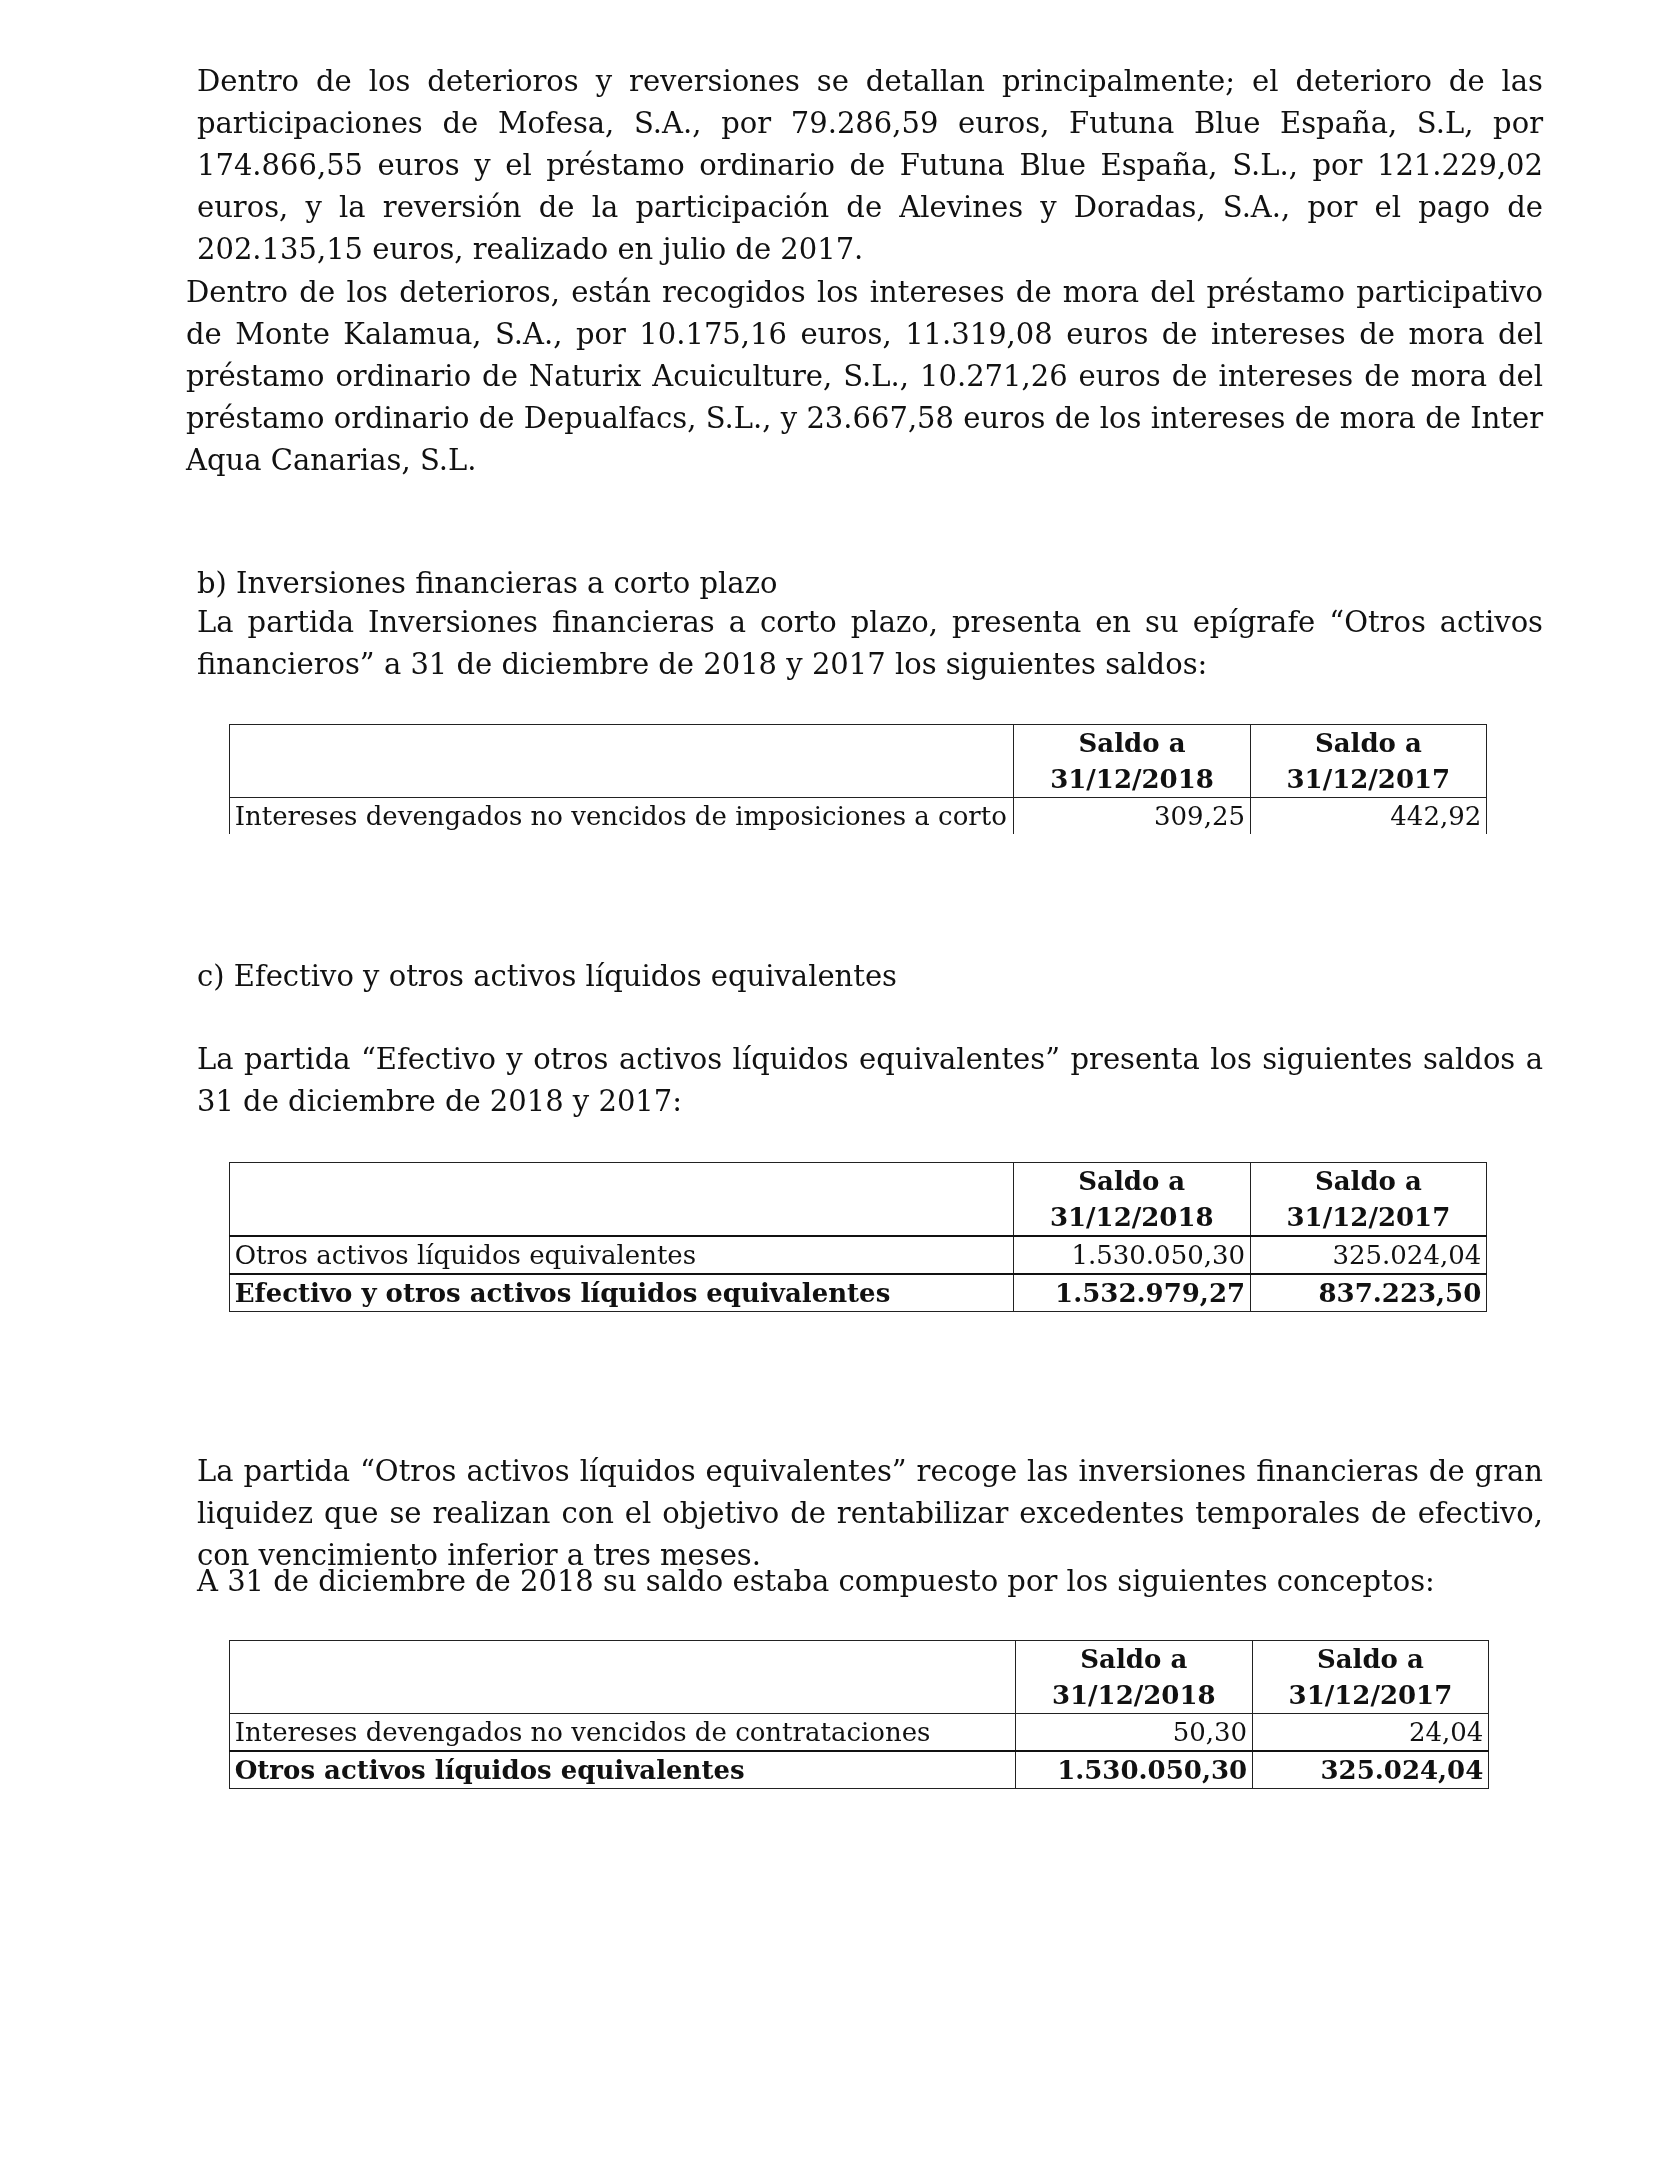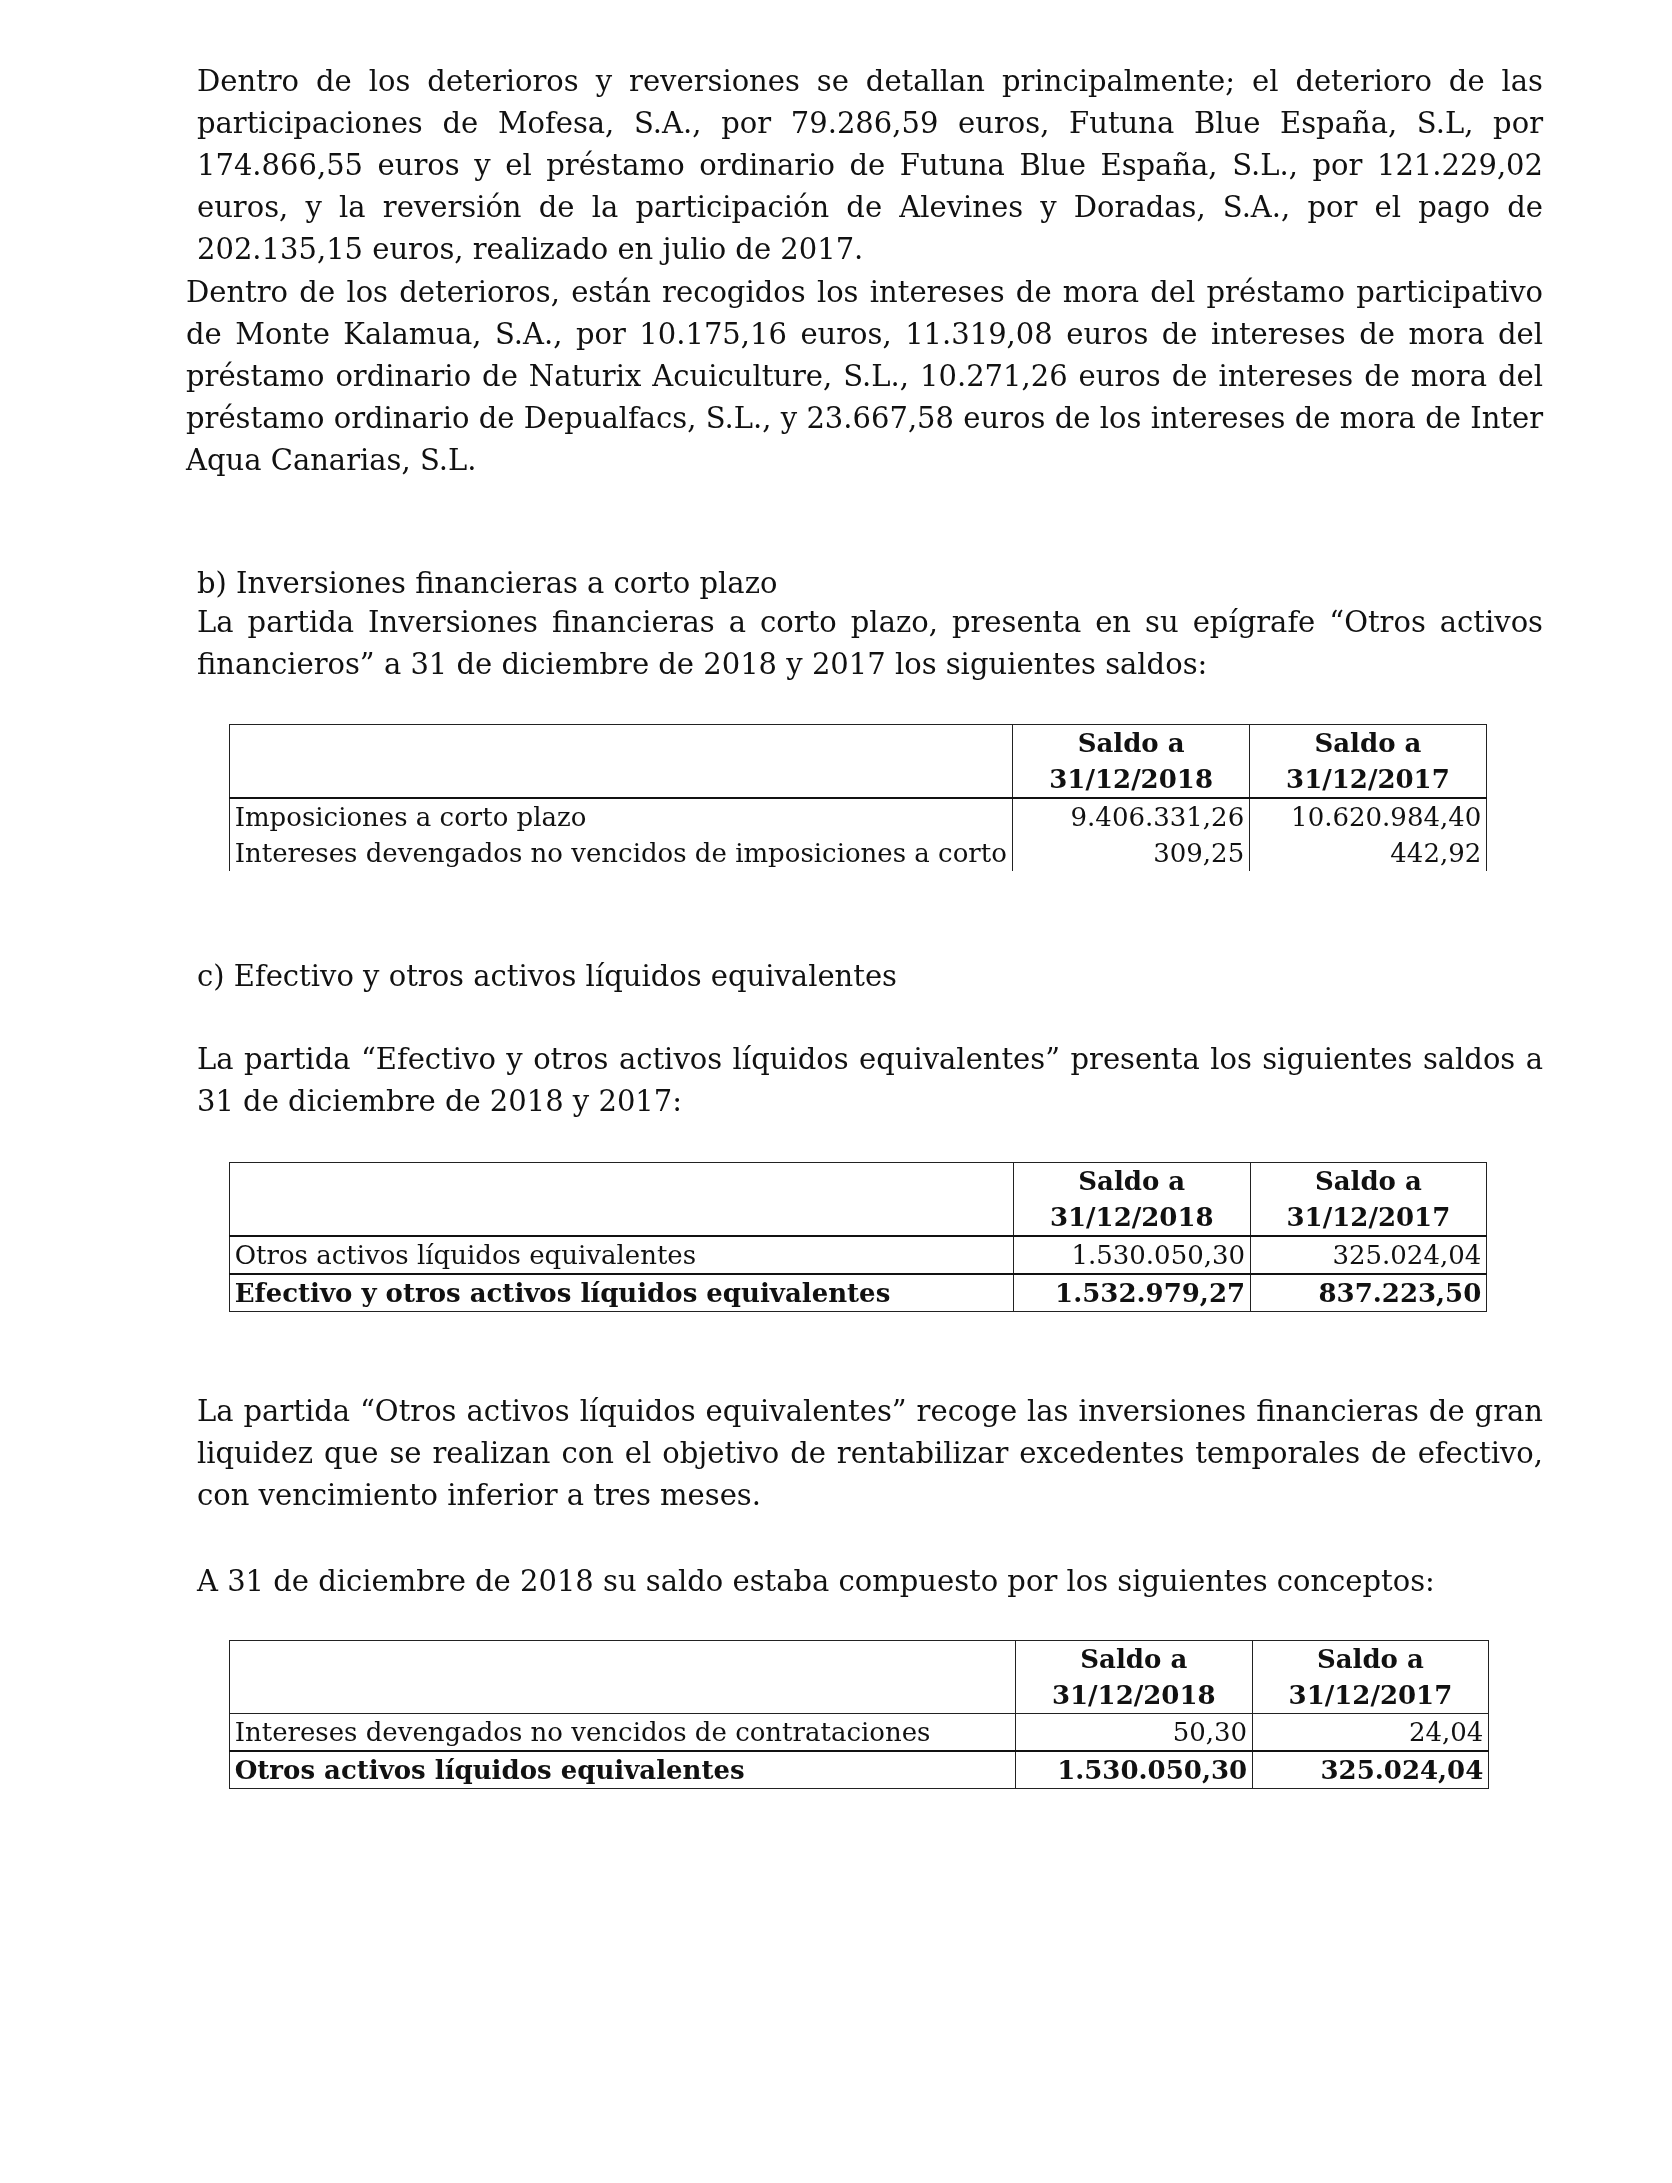--- a/index.html
+++ b/index.html
@@ -34,25 +34,20 @@
     <th style="width:794px;"></th>
     <th style="width:228px;">
           <div>Saldo a</div>
           <div>31/12/2018</div>
         </th>
     <th style="width:228px;">
           <div>Saldo a</div>
           <div>31/12/2017</div>
         </th>
   </tr>
-  <tr class="body-row first">
-    <td class="label">Imposiciones a corto plazo</td>
-    <td class="num">9.406.331,26</td>
-    <td class="num">10.620.984,40</td>
-  </tr>
   <tr class="body-row">
     <td class="label">Intereses devengados no vencidos de imposiciones a corto</td>
     <td class="num">309,25</td>
     <td class="num">442,92</td>
   </tr>
 </tbody>
   </table>
 
 <div class="heading" style="left:197px; top:955px;">c) Efectivo y otros activos líquidos equivalentes</div>
 
@@ -77,21 +72,21 @@
     <td class="num">325.024,04</td>
   </tr>
   <tr class="total">
     <td class="label">Efectivo y otros activos líquidos equivalentes</td>
     <td class="num">1.532.979,27</td>
     <td class="num">837.223,50</td>
   </tr>
 </tbody>
   </table>
 
-<div class="para" style="left:197px; top:1390px; width:1346px;">La partida “Otros activos líquidos equivalentes” recoge las inversiones financieras de gran liquidez que se realizan con el objetivo de rentabilizar excedentes temporales de efectivo, con vencimiento inferior a tres meses.</div>
+<div class="para" style="left:197px; top:1450px; width:1346px;">La partida “Otros activos líquidos equivalentes” recoge las inversiones financieras de gran liquidez que se realizan con el objetivo de rentabilizar excedentes temporales de efectivo, con vencimiento inferior a tres meses.</div>
 
 <div class="para" style="left:197px; top:1560px; width:1346px;">A 31 de diciembre de 2018 su saldo estaba compuesto por los siguientes conceptos:</div>
 
 <table class="fin" style="left:197px; top:1640px; width:1260px;">
   <tbody>
       <tr>
     <th style="width:796px;"></th>
     <th style="width:228px;">
           <div>Saldo a</div>
           <div>31/12/2018</div>

